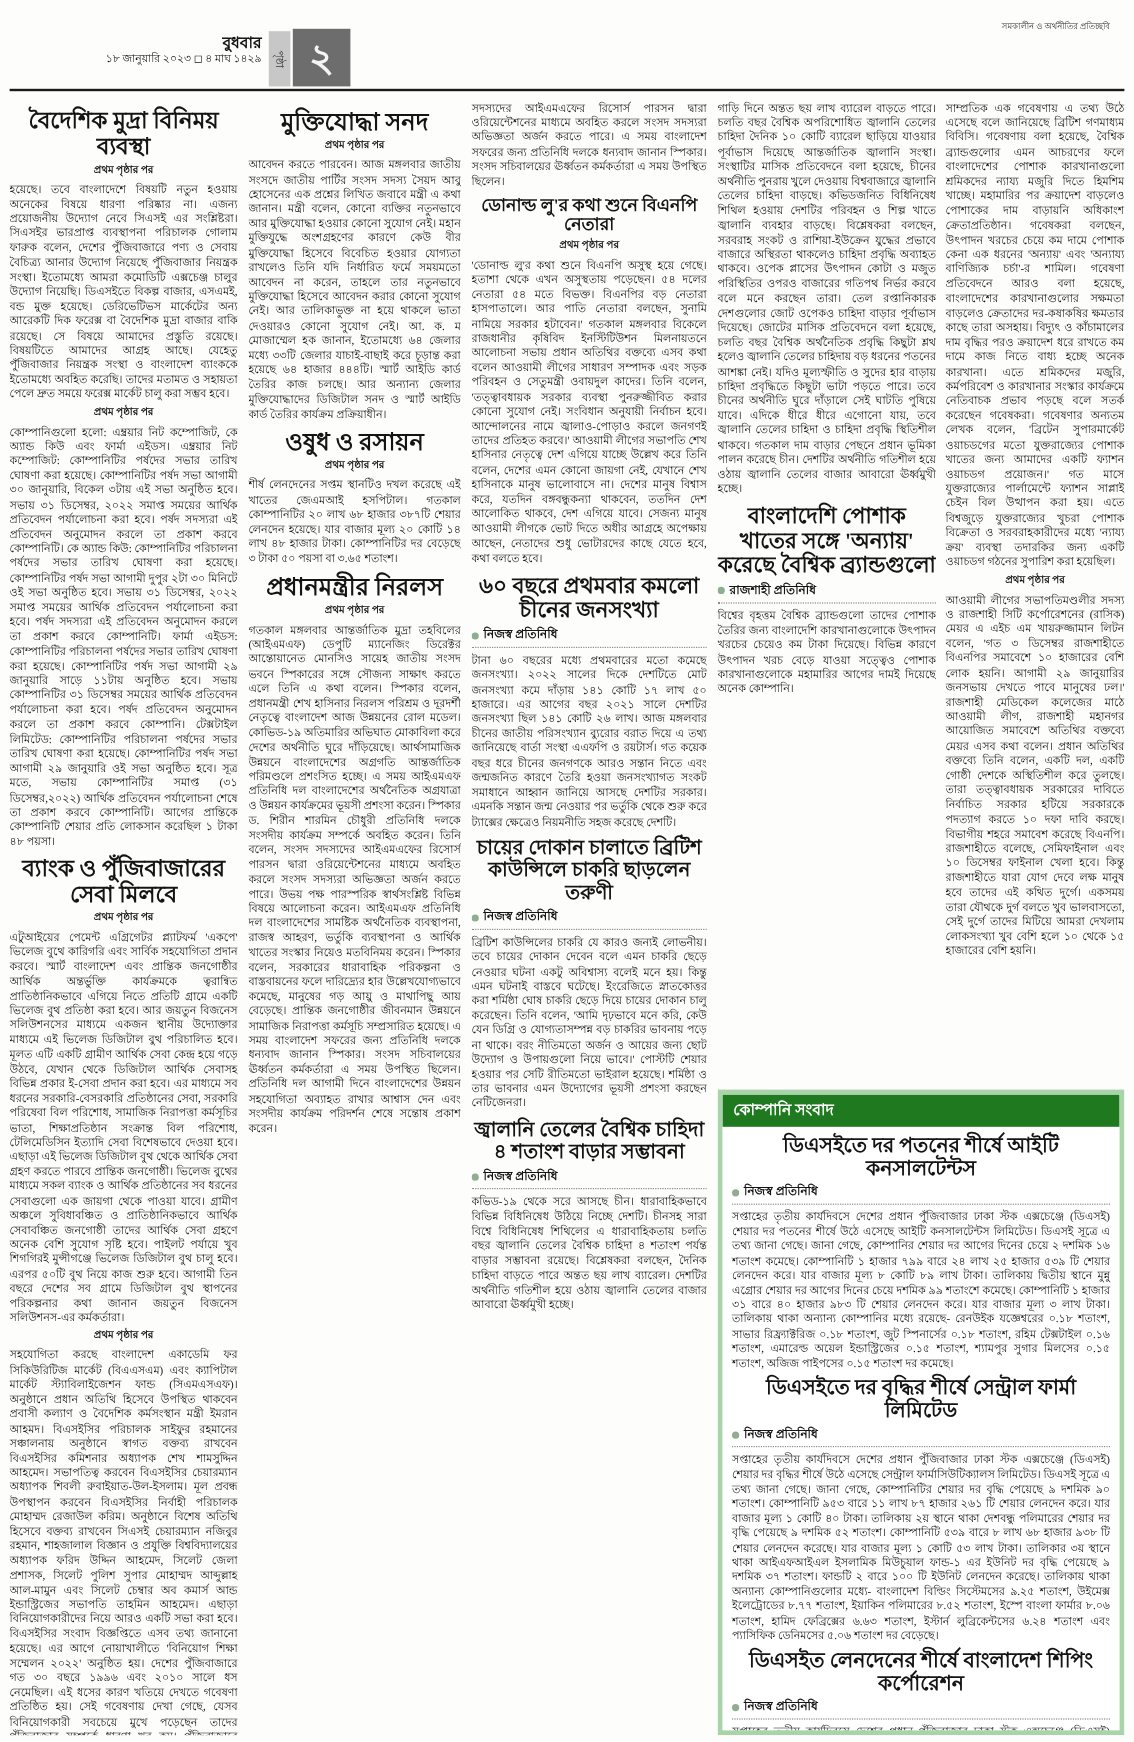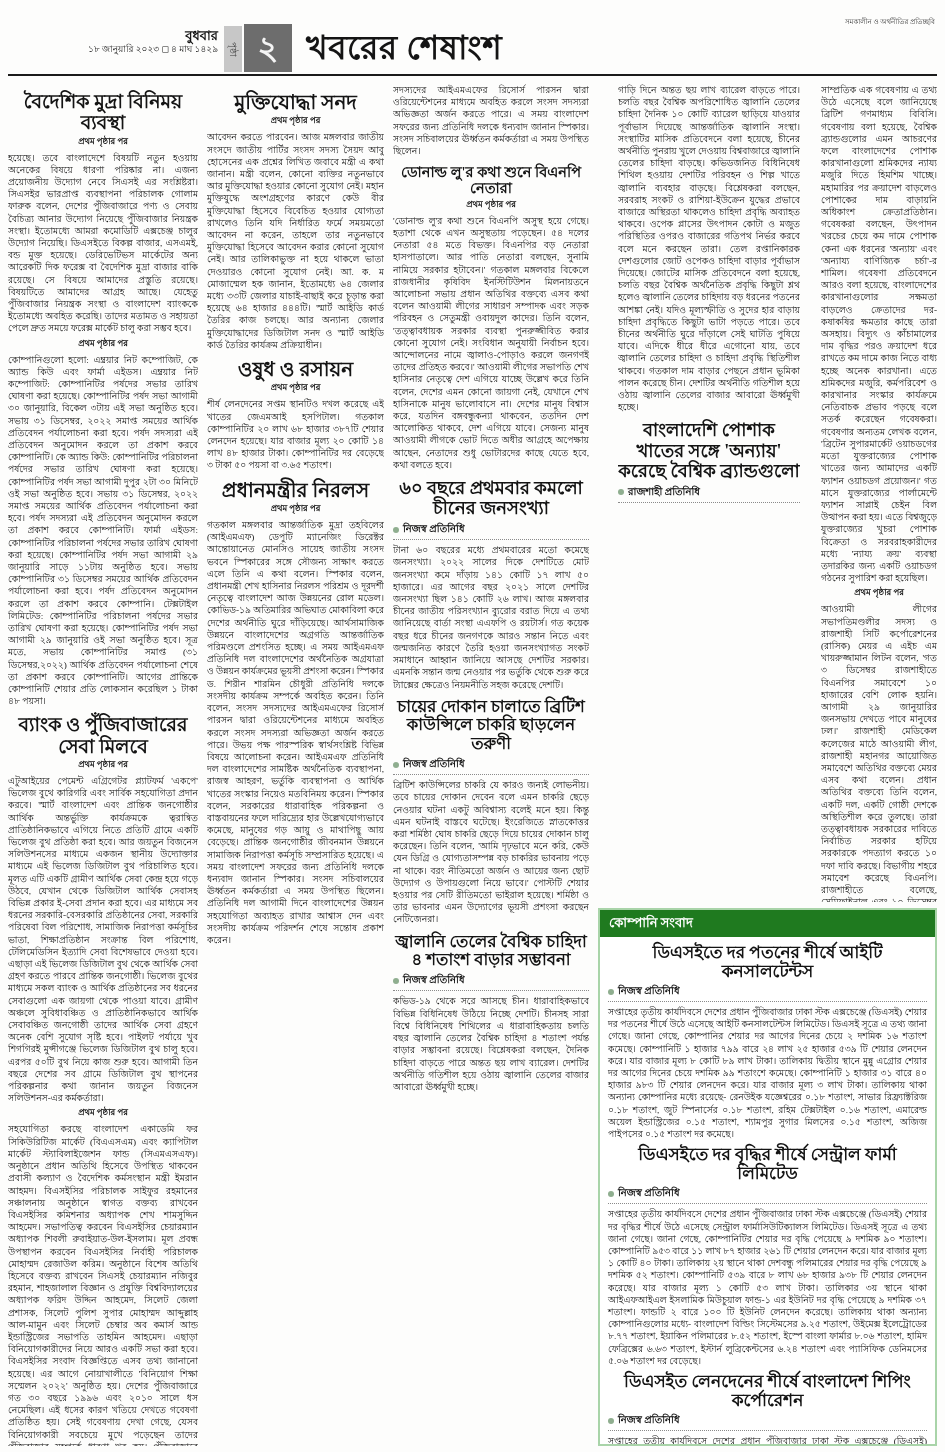--- a/index.html
+++ b/index.html
@@ -9,58 +9,57 @@
   .hdr{position:relative;height:80px;}
   .hdr-rule{position:absolute;left:8px;right:8px;top:74px;border-top:2px solid #1b1b1b;}
   .datebox{position:absolute;left:88px;top:28px;width:130px;text-align:right;line-height:1.25;}
   .day{font-weight:bold;font-size:13px;}
   .dateline{font-size:9px;}
   .pglabel{position:absolute;left:224px;top:26px;width:18px;height:46px;background:#c7c7c7;color:#3a3a3a;
            font-size:9px;writing-mode:vertical-rl;text-align:center;line-height:18px;overflow:hidden;}
   .pgnum{position:absolute;left:244px;top:24px;width:48px;height:48px;background:#6d6d6d;color:#f4f4f4;
          font-size:32px;font-weight:bold;text-align:center;line-height:48px;}
   .sectitle{position:absolute;left:306px;top:22px;font-size:33px;font-weight:bold;letter-spacing:.5px;white-space:nowrap;}
-  .mast{position:absolute;right:10px;top:16px;text-align:right;}
+  .mast{position:absolute;right:20px;top:16px;text-align:right;}
   .tagline{font-size:7px;color:#333;margin-bottom:1px;}
   .mastname{font-size:36px;font-weight:bold;line-height:38px;white-space:nowrap;}
   
   .content{position:absolute;top:84px;left:8px;right:8px;bottom:6px;display:flex;gap:9px;}
   .colm{overflow:hidden;}
   .c1{width:190px;}.c2{width:177px;}.c3{width:196px;}
   .rwrap{flex:1;display:flex;flex-direction:column;overflow:hidden;}
-  .rtop{display:flex;gap:21px;height:818px;overflow:hidden;margin-left:20px;}
+  .rtop{display:flex;gap:8px;height:818px;overflow:hidden;}
   .c4{width:182px;overflow:hidden;}.c5{flex:1;overflow:hidden;}
   .body-txt{font-size:9.2px;line-height:12.2px;text-align:justify;margin:0 0 2px;}
   .hl{font-weight:bold;text-align:center;margin:7px 0 1px;line-height:1.12;}
   .hl-19{font-size:19px;}.hl-21{font-size:20px;}.hl-15{font-size:14.5px;}
   .hl-17{font-size:16.5px;}.hl-18{font-size:18px;}
   .contlbl{font-size:8.5px;font-weight:bold;text-align:center;margin:0 0 3px;}
   .byline{font-size:10px;font-weight:bold;margin:3px 0 1px;display:flex;align-items:center;gap:4px;}
   .dot{width:6px;height:6px;border-radius:50%;background:#8fae8f;display:inline-block;flex:0 0 auto;}
   .dotrule{border-bottom:1px dotted #8a8a8a;margin:1px 0 4px;}
   
-  .cbox{margin-top:6px;border:2px solid #404040;flex:1;overflow:hidden;background:#fff;display:flex;flex-direction:column;}
+  .cbox{margin-top:6px;border:4px solid #404040;flex:1;overflow:hidden;background:#fff;display:flex;flex-direction:column;}
   .cbox-bar{color:#fff;font-weight:bold;font-size:13px;padding:3px 9px;}
   .cbox-inner{padding:1px 8px 20px;overflow:hidden;}
   .cbox .hl{font-size:17px;margin:5px 0 0;}
   .cbox .byline{margin-top:2px;}
 </style>
 </head>
 <body>
 
 <div class="page">
 
   <div class="hdr">
     <div class="datebox">
       <div class="day">বুধবার</div>
       <div class="dateline">১৮ জানুয়ারি ২০২৩ ◻ ৪ মাঘ ১৪২৯</div>
     </div>
     <div class="pglabel">পৃষ্ঠা</div>
     <div class="pgnum">২</div>
-    <div class="sectitle">খবরের শেষাংশ</div>
     <div class="mast">
       <div class="tagline">সমকালীন ও অর্থনীতির প্রতিচ্ছবি</div>
     </div>
     <div class="hdr-rule"></div>
   </div>
 
   <div class="content">
 
     <div class="colm c1">
       <article>
@@ -143,20 +142,21 @@
 
         <div class="colm c4">
           <p class="body-txt">গাড়ি দিনে অন্তত ছয় লাখ ব্যারেল বাড়তে পারে। চলতি বছর বৈশ্বিক অপরিশোধিত জ্বালানি তেলের চাহিদা দৈনিক ১০ কোটি ব্যারেল ছাড়িয়ে যাওয়ার পূর্বাভাস দিয়েছে আন্তর্জাতিক জ্বালানি সংস্থা। সংস্থাটির মাসিক প্রতিবেদনে বলা হয়েছে, চীনের অর্থনীতি পুনরায় খুলে দেওয়ায় বিশ্ববাজারে জ্বালানি তেলের চাহিদা বাড়ছে। কভিডজনিত বিধিনিষেধ শিথিল হওয়ায় দেশটির পরিবহন ও শিল্প খাতে জ্বালানি ব্যবহার বাড়ছে। বিশ্লেষকরা বলছেন, সরবরাহ সংকট ও রাশিয়া-ইউক্রেন যুদ্ধের প্রভাবে বাজারে অস্থিরতা থাকলেও চাহিদা প্রবৃদ্ধি অব্যাহত থাকবে। ওপেক প্লাসের উৎপাদন কোটা ও মজুত পরিস্থিতির ওপরও বাজারের গতিপথ নির্ভর করবে বলে মনে করছেন তারা। তেল রপ্তানিকারক দেশগুলোর জোট ওপেকও চাহিদা বাড়ার পূর্বাভাস দিয়েছে। জোটের মাসিক প্রতিবেদনে বলা হয়েছে, চলতি বছর বৈশ্বিক অর্থনৈতিক প্রবৃদ্ধি কিছুটা শ্লথ হলেও জ্বালানি তেলের চাহিদায় বড় ধরনের পতনের আশঙ্কা নেই। যদিও মূল্যস্ফীতি ও সুদের হার বাড়ায় চাহিদা প্রবৃদ্ধিতে কিছুটা ভাটা পড়তে পারে। তবে চীনের অর্থনীতি ঘুরে দাঁড়ালে সেই ঘাটতি পুষিয়ে যাবে। এদিকে ধীরে ধীরে এগোনো যায়, তবে জ্বালানি তেলের চাহিদা ও চাহিদা প্রবৃদ্ধি স্থিতিশীল থাকবে। গতকাল দাম বাড়ার পেছনে প্রধান ভূমিকা পালন করেছে চীন। দেশটির অর্থনীতি গতিশীল হয়ে ওঠায় জ্বালানি তেলের বাজার আবারো ঊর্ধ্বমুখী হচ্ছে।</p>
           <article>
             <h2 class="hl hl-18">বাংলাদেশি পোশাক খাতের সঙ্গে 'অন্যায়' করেছে বৈশ্বিক ব্র্যান্ডগুলো</h2>
             <div class="byline">
               <span class="dot"></span>
               <span>রাজশাহী প্রতিনিধি</span>
             </div>
             <div class="dotrule"></div>
+            <p class="body-txt">বিশ্বের বৃহত্তম বৈশ্বিক ব্র্যান্ডগুলো তাদের পোশাক তৈরির জন্য বাংলাদেশি কারখানাগুলোকে উৎপাদন খরচের চেয়েও কম টাকা দিয়েছে। বিভিন্ন কারণে উৎপাদন খরচ বেড়ে যাওয়া সত্ত্বেও পোশাক কারখানাগুলোকে মহামারির আগের দামই দিয়েছে অনেক কোম্পানি।</p>
           </article>
         </div>
 
         <div class="colm c5">
           <p class="body-txt">সাম্প্রতিক এক গবেষণায় এ তথ্য উঠে এসেছে বলে জানিয়েছে ব্রিটিশ গণমাধ্যম বিবিসি। গবেষণায় বলা হয়েছে, বৈশ্বিক ব্র্যান্ডগুলোর এমন আচরণের ফলে বাংলাদেশের পোশাক কারখানাগুলো শ্রমিকদের ন্যায্য মজুরি দিতে হিমশিম খাচ্ছে। মহামারির পর ক্রয়াদেশ বাড়লেও পোশাকের দাম বাড়ায়নি অধিকাংশ ক্রেতাপ্রতিষ্ঠান। গবেষকরা বলছেন, উৎপাদন খরচের চেয়ে কম দামে পোশাক কেনা এক ধরনের 'অন্যায়' এবং 'অন্যায্য বাণিজ্যিক চর্চা'-র শামিল। গবেষণা প্রতিবেদনে আরও বলা হয়েছে, বাংলাদেশের কারখানাগুলোর সক্ষমতা বাড়লেও ক্রেতাদের দর-কষাকষির ক্ষমতার কাছে তারা অসহায়। বিদ্যুৎ ও কাঁচামালের দাম বৃদ্ধির পরও ক্রয়াদেশ ধরে রাখতে কম দামে কাজ নিতে বাধ্য হচ্ছে অনেক কারখানা। এতে শ্রমিকদের মজুরি, কর্মপরিবেশ ও কারখানার সংস্কার কার্যক্রমে নেতিবাচক প্রভাব পড়ছে বলে সতর্ক করেছেন গবেষকরা। গবেষণার অন্যতম লেখক বলেন, 'ব্রিটেন সুপারমার্কেট ওয়াচডগের মতো যুক্তরাজ্যের পোশাক খাতের জন্য আমাদের একটি ফ্যাশন ওয়াচডগ প্রয়োজন।' গত মাসে যুক্তরাজ্যের পার্লামেন্টে ফ্যাশন সাপ্লাই চেইন বিল উত্থাপন করা হয়। এতে বিশ্বজুড়ে যুক্তরাজ্যের খুচরা পোশাক বিক্রেতা ও সরবরাহকারীদের মধ্যে 'ন্যায্য ক্রয়' ব্যবস্থা তদারকির জন্য একটি ওয়াচডগ গঠনের সুপারিশ করা হয়েছিল।</p>
           <article>
             <div class="contlbl">প্রথম পৃষ্ঠার পর</div>
             <p class="body-txt">আওয়ামী লীগের সভাপতিমণ্ডলীর সদস্য ও রাজশাহী সিটি কর্পোরেশনের (রাসিক) মেয়র এ এইচ এম খায়রুজ্জামান লিটন বলেন, 'গত ৩ ডিসেম্বর রাজশাহীতে বিএনপির সমাবেশে ১০ হাজারের বেশি লোক হয়নি। আগামী ২৯ জানুয়ারির জনসভায় দেখতে পাবে মানুষের ঢল।' রাজশাহী মেডিকেল কলেজের মাঠে আওয়ামী লীগ, রাজশাহী মহানগর আয়োজিত সমাবেশে অতিথির বক্তব্যে মেয়র এসব কথা বলেন। প্রধান অতিথির বক্তব্যে তিনি বলেন, একটি দল, একটি গোষ্ঠী দেশকে অস্থিতিশীল করে তুলছে। তারা তত্ত্বাবধায়ক সরকারের দাবিতে নির্বাচিত সরকার হটিয়ে সরকারকে পদত্যাগ করতে ১০ দফা দাবি করছে। বিভাগীয় শহরে সমাবেশ করেছে বিএনপি। রাজশাহীতে বলেছে, সেমিফাইনাল এবং ১০ ডিসেম্বর ফাইনাল খেলা হবে। কিন্তু রাজশাহীতে যারা যোগ দেবে লক্ষ মানুষ হবে তাদের এই কথিত দুর্গে। একসময় তারা যৌথকে দুর্গ বলতে খুব ভালবাসতো, সেই দুর্গে তাদের মিটিয়ে আমরা দেখলাম লোকসংখ্যা খুব বেশি হলে ১০ থেকে ১৫ হাজারের বেশি হয়নি।</p>
           </article>
         </div>

